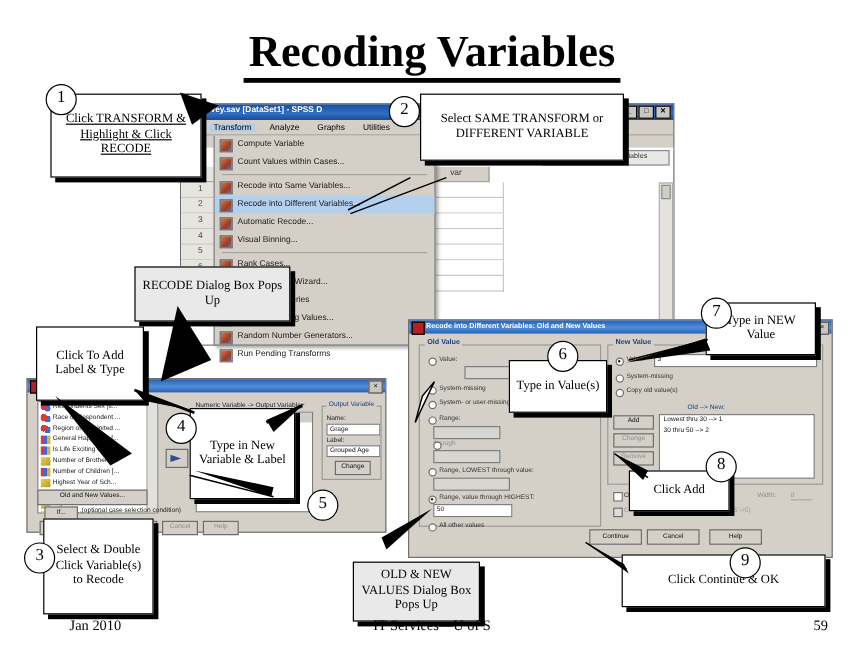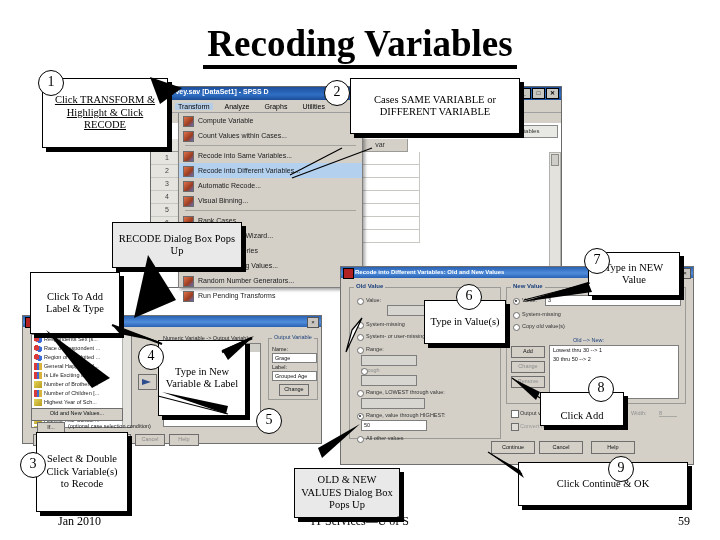--- a/index.html
+++ b/index.html
@@ -444,21 +444,21 @@
     <polygon points="520,470 488,452 524,478" fill="#000"></polygon>
     <polyline points="488,452 522,474" stroke="#000" stroke-width="1.2" fill="none"></polyline>
   </svg>
 
   <div class="callout" style="left:42px;top:78px;width:116px;height:62px;text-decoration:underline;">
     <span>Click TRANSFORM &amp; Highlight  &amp; Click RECODE</span>
   </div>
   <div class="badge" style="left:38px;top:70px;">1</div>
 
   <div class="callout" style="left:350px;top:78px;width:160px;height:48px;">
-    <span>Cases SAME VARIABLE or DIFFERENT VARIABLE</span>
+    <span>Select SAME TRANSFORM or DIFFERENT VARIABLE</span>
   </div>
   <div class="badge" style="left:324px;top:80px;">2</div>
 
   <div class="callout gray" style="left:112px;top:222px;width:120px;height:38px;">
     <span>RECODE Dialog Box Pops Up</span>
   </div>
 
   <div class="callout" style="left:36px;top:432px;width:82px;height:72px;">
     <span>Select &amp; Double Click Variable(s) to Recode</span>
   </div>
@@ -478,21 +478,21 @@
   <div class="callout" style="left:424px;top:300px;width:72px;height:36px;">
     <span>Type in Value(s)</span>
   </div>
   <div class="badge" style="left:456px;top:284px;">6</div>
 
   <div class="callout" style="left:588px;top:252px;width:82px;height:36px;">
     <span>Type in NEW Value</span>
   </div>
   <div class="badge" style="left:584px;top:248px;">7</div>
 
-  <div class="callout" style="left:540px;top:392px;width:74px;height:26px;align-items:flex-end;">
+  <div class="callout" style="left:524px;top:392px;width:74px;height:26px;">
     <span>Click Add</span>
   </div>
   <div class="badge" style="left:588px;top:376px;">8</div>
 
   <div class="callout gray" style="left:294px;top:468px;width:96px;height:42px;">
     <span>OLD &amp; NEW VALUES Dialog Box Pops Up</span>
   </div>
 
   <div class="callout" style="left:518px;top:462px;width:160px;height:36px;">
     <span>Click Continue &amp; OK</span>

